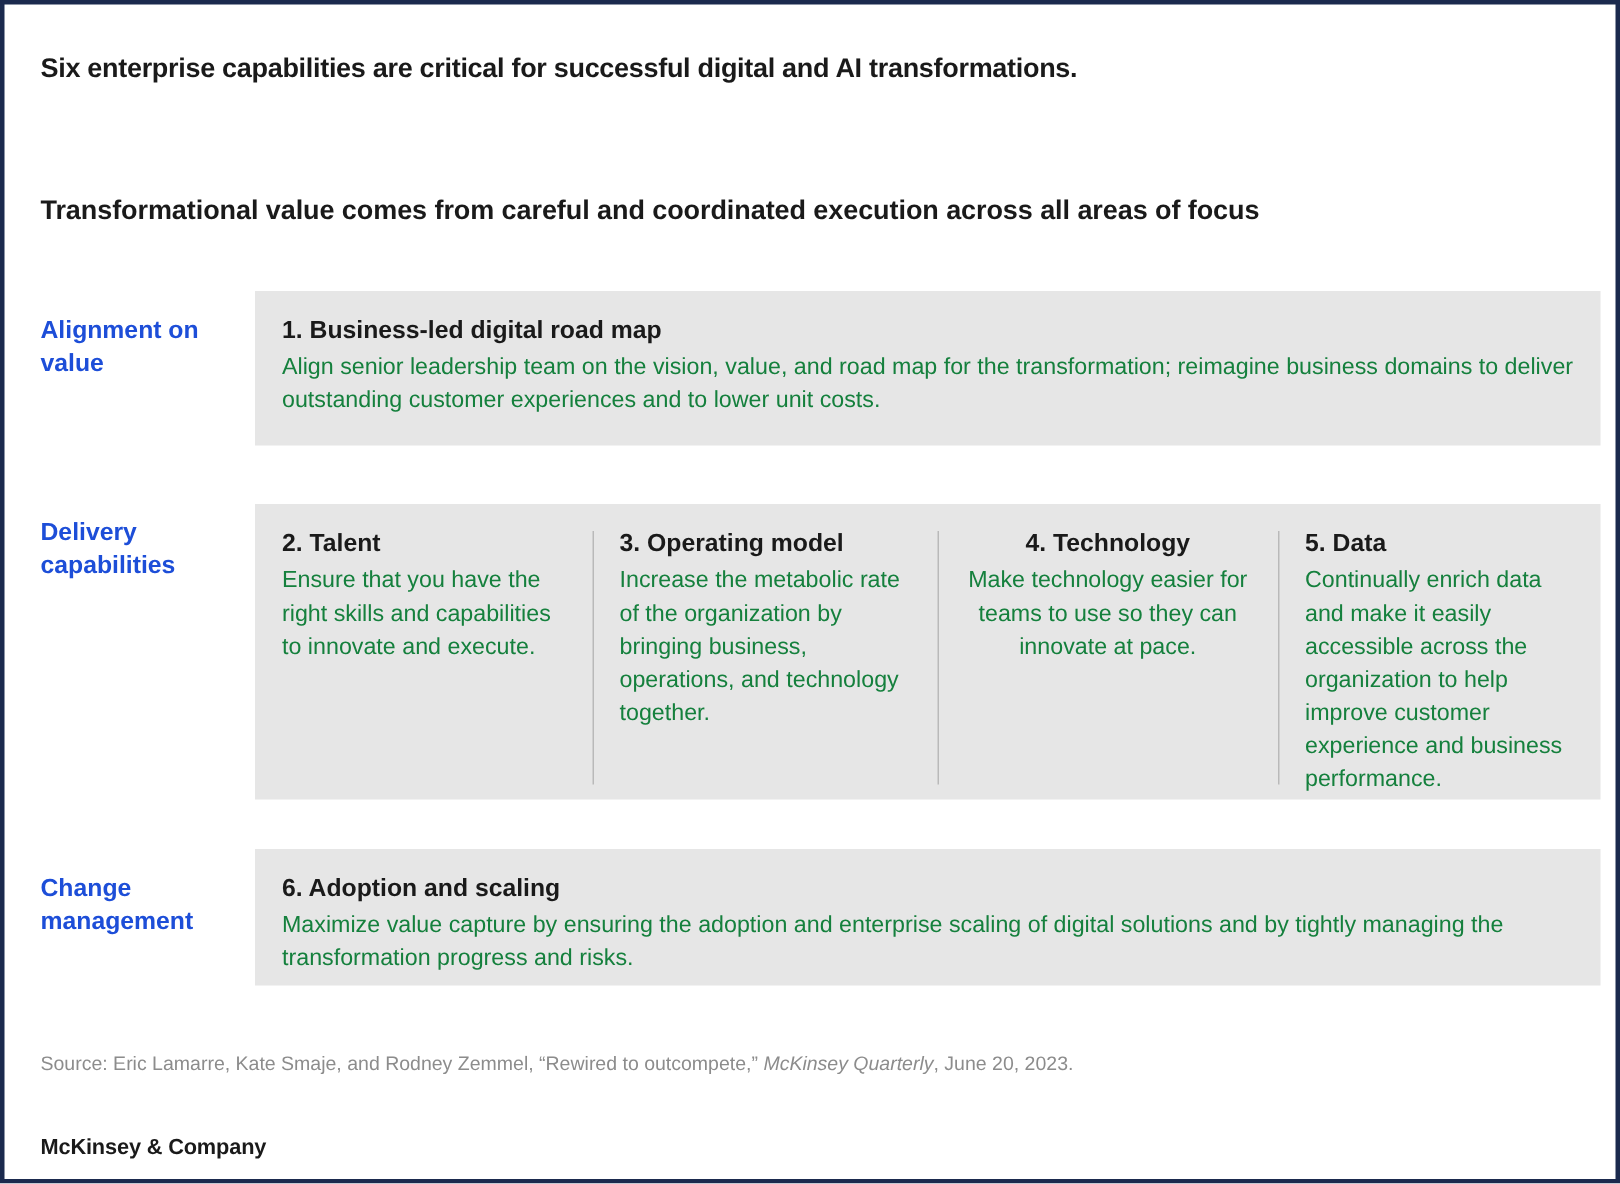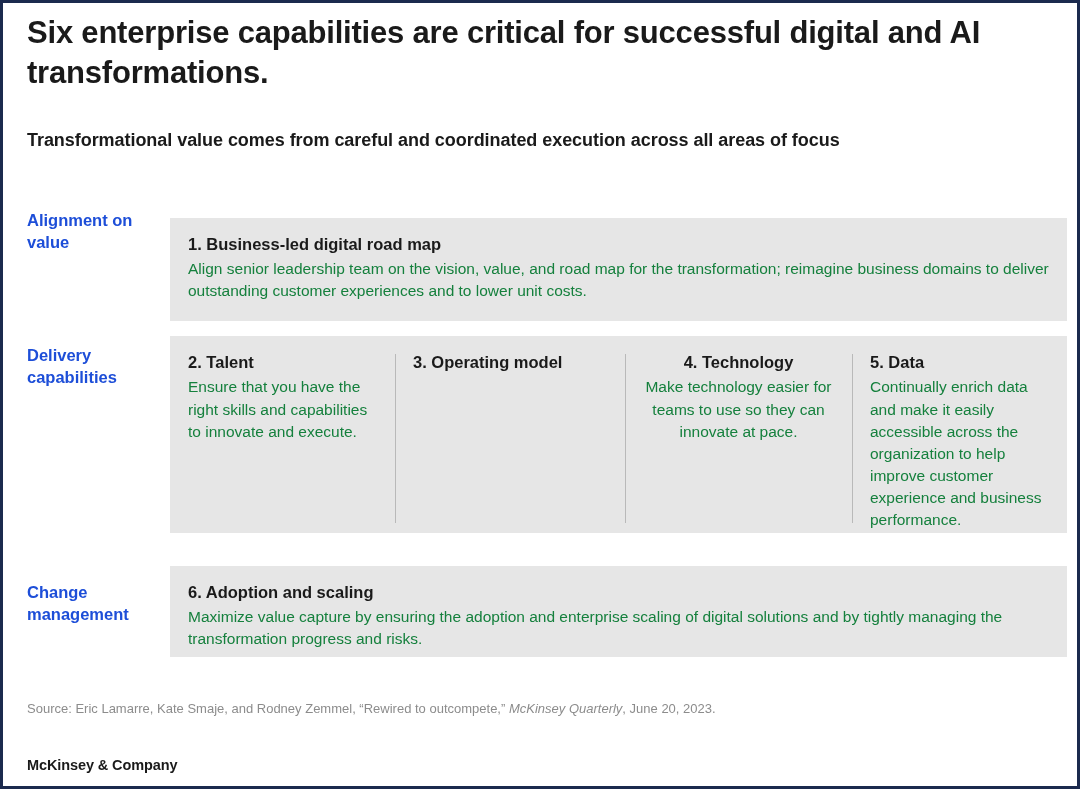--- a/index.html
+++ b/index.html
@@ -26,23 +26,23 @@
     position: absolute;
     left: 0; top: 0; right: 0; bottom: 0;
     padding: 0 24px;
     box-sizing: border-box;
   }
 
   
   .title {
     position: absolute;
     left: 24px;
-    top: 10px;
+    top: 31px;
     width: 1000px;
-    font-size: 31px;
+    font-size: 18px;
     font-weight: bold;
     line-height: 1.28;
     color: #1a1a1a;
     letter-spacing: -0.2px;
   }
   .subtitle {
     position: absolute;
     left: 24px;
     top: 126px;
     width: 1010px;
@@ -76,21 +76,20 @@
     background: #e6e6e6;
     box-sizing: border-box;
   }
 
   
   #row1 { top: 206px; }
   #row1 .panel {
     top: -15px;
     height: 103px;
     padding: 16px 18px 0 18px;
-    margin-top: 24px;
   }
 
   
   #row2 { top: 341px; }
   #row2 .panel {
     top: -8px;
     height: 197px;
     padding: 0;
   }
 
@@ -187,20 +186,21 @@
       <div class="panel">
         <div class="cols">
 
           <div class="col c1">
             <div class="item-title">2. Talent</div>
             <div class="item-body">Ensure that you have the right skills and capabilities to innovate and execute.</div>
           </div>
 
           <div class="col c2">
             <div class="item-title">3. Operating model</div>
+            <div class="item-body">Increase the metabolic rate of the organization by bringing business, operations, and technology together.</div>
           </div>
 
           <div class="col c3">
             <div class="item-title">4. Technology</div>
             <div class="item-body">Make technology easier for teams to use so they can innovate at pace.</div>
           </div>
 
           <div class="col c4">
             <div class="item-title">5. Data</div>
             <div class="item-body">Continually enrich data and make it easily accessible across the organization to help improve customer experience and business performance.</div>

